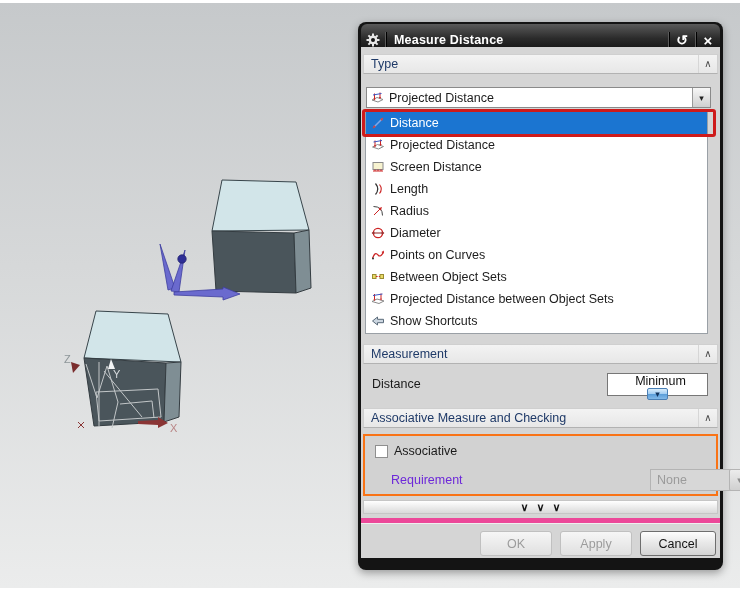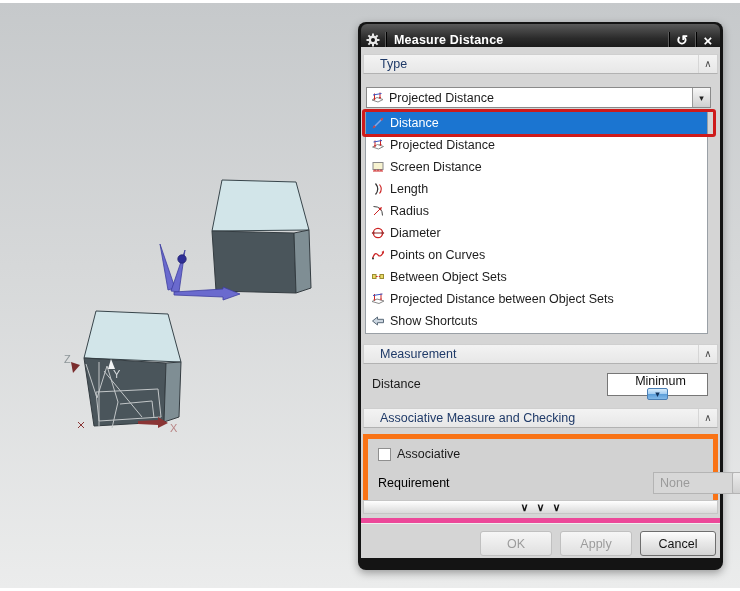--- a/index.html
+++ b/index.html
@@ -20,21 +20,21 @@
   #tb-gear{width:24px;}
   #tb-title{flex:1;padding-left:8px;font-size:12.5px;font-weight:bold;letter-spacing:.2px;}
   #tb-reset{width:26px;font-size:14px;font-weight:bold;}
   #tb-close{width:24px;font-size:15px;font-weight:bold;}
 
   #content{position:absolute;left:3px;right:3px;top:25px;bottom:12px;background:#d5d5d5;overflow:visible;}
 
   .section-header{position:absolute;left:2px;right:2px;height:20px;display:flex;align-items:center;
                   background:linear-gradient(180deg,#f3f3f3,#e7e7e7);
                   border:1px solid #cfcfcf;border-bottom:1px solid #b2b2b2;box-sizing:border-box;}
-  .section-header .sh-label{flex:1;padding-left:16px;font-size:12.5px;color:#1f3a68;}
+  .section-header .sh-label{flex:1;padding-left:7px;font-size:12.5px;color:#1f3a68;}
   .section-header .sh-arrow{width:18px;text-align:center;color:#4a4a4a;font-size:10px;
                             border-left:1px solid #d6d6d6;line-height:18px;}
 
   
   #type-combo{position:absolute;left:5px;top:40px;width:345px;height:21px;box-sizing:border-box;
               background:#ffffff;border:1px solid #8a8a8a;display:flex;align-items:center;}
   #type-combo .cb-icon{margin-left:3px;display:flex;}
   #type-combo .cb-label{flex:1;padding-left:4px;font-size:12.5px;color:#1a1a1a;white-space:nowrap;}
   #type-combo .cb-btn{width:17px;height:19px;display:flex;align-items:center;justify-content:center;
               background:linear-gradient(180deg,#f7f7f7,#cfcfcf);border-left:1px solid #9a9a9a;
@@ -60,26 +60,26 @@
                background:linear-gradient(180deg,#d9edfc 0%,#a6cff2 45%,#5d9fda 55%,#82b9e8 100%);
                border:1px solid #4a7fb5;border-radius:2px;font-size:9px;color:#10325c;}
   
   .value-combo.disabled{background:#d7d7d7;border-color:#b4b4b4;margin-left:41px;}
   .value-combo.disabled .vc-label{color:#9b9b9b;}
   .vc-btn-gray{width:19px;height:20px;display:flex;align-items:center;justify-content:center;
                background:linear-gradient(180deg,#ececec,#d0d0d0);border:1px solid #b4b4b4;
                border-radius:2px;font-size:9px;color:#8f8f8f;}
 
   
-  #assoc-panel{position:absolute;left:2px;right:2px;top:387px;height:78px;box-sizing:border-box;
-               background:#d2d2d2;border:5px solid #f97316;}
+  #assoc-panel{position:absolute;left:2px;right:2px;top:387px;height:62px;box-sizing:border-box;
+               background:#d2d2d2;border:2px solid #f97316;}
   #assoc-check-row{position:absolute;left:10px;top:8px;display:flex;align-items:center;gap:6px;}
   #assoc-checkbox{width:13px;height:13px;background:#ffffff;border:1px solid #8f8f8f;box-sizing:border-box;}
   #assoc-check-label{font-size:12.5px;color:#1a1a1a;}
-  #req-label{position:absolute;left:10px;top:37px;font-size:12.5px;color:#000000;}
+  #req-label{position:absolute;left:26px;top:37px;font-size:12.5px;color:#6d28d9;}
   #requirement-combo{left:244px;top:33px;width:101px;height:22px;}
 
   
   #chevron-bar{position:absolute;left:2px;right:2px;top:453px;height:14px;
                background:linear-gradient(180deg,#ffffff,#dadada);
                border:1px solid #c6c6c6;box-sizing:border-box;
                display:flex;align-items:center;justify-content:center;gap:8px;}
   #chevron-bar span{font-size:11px;font-weight:bold;color:#141414;line-height:10px;}
 
   

